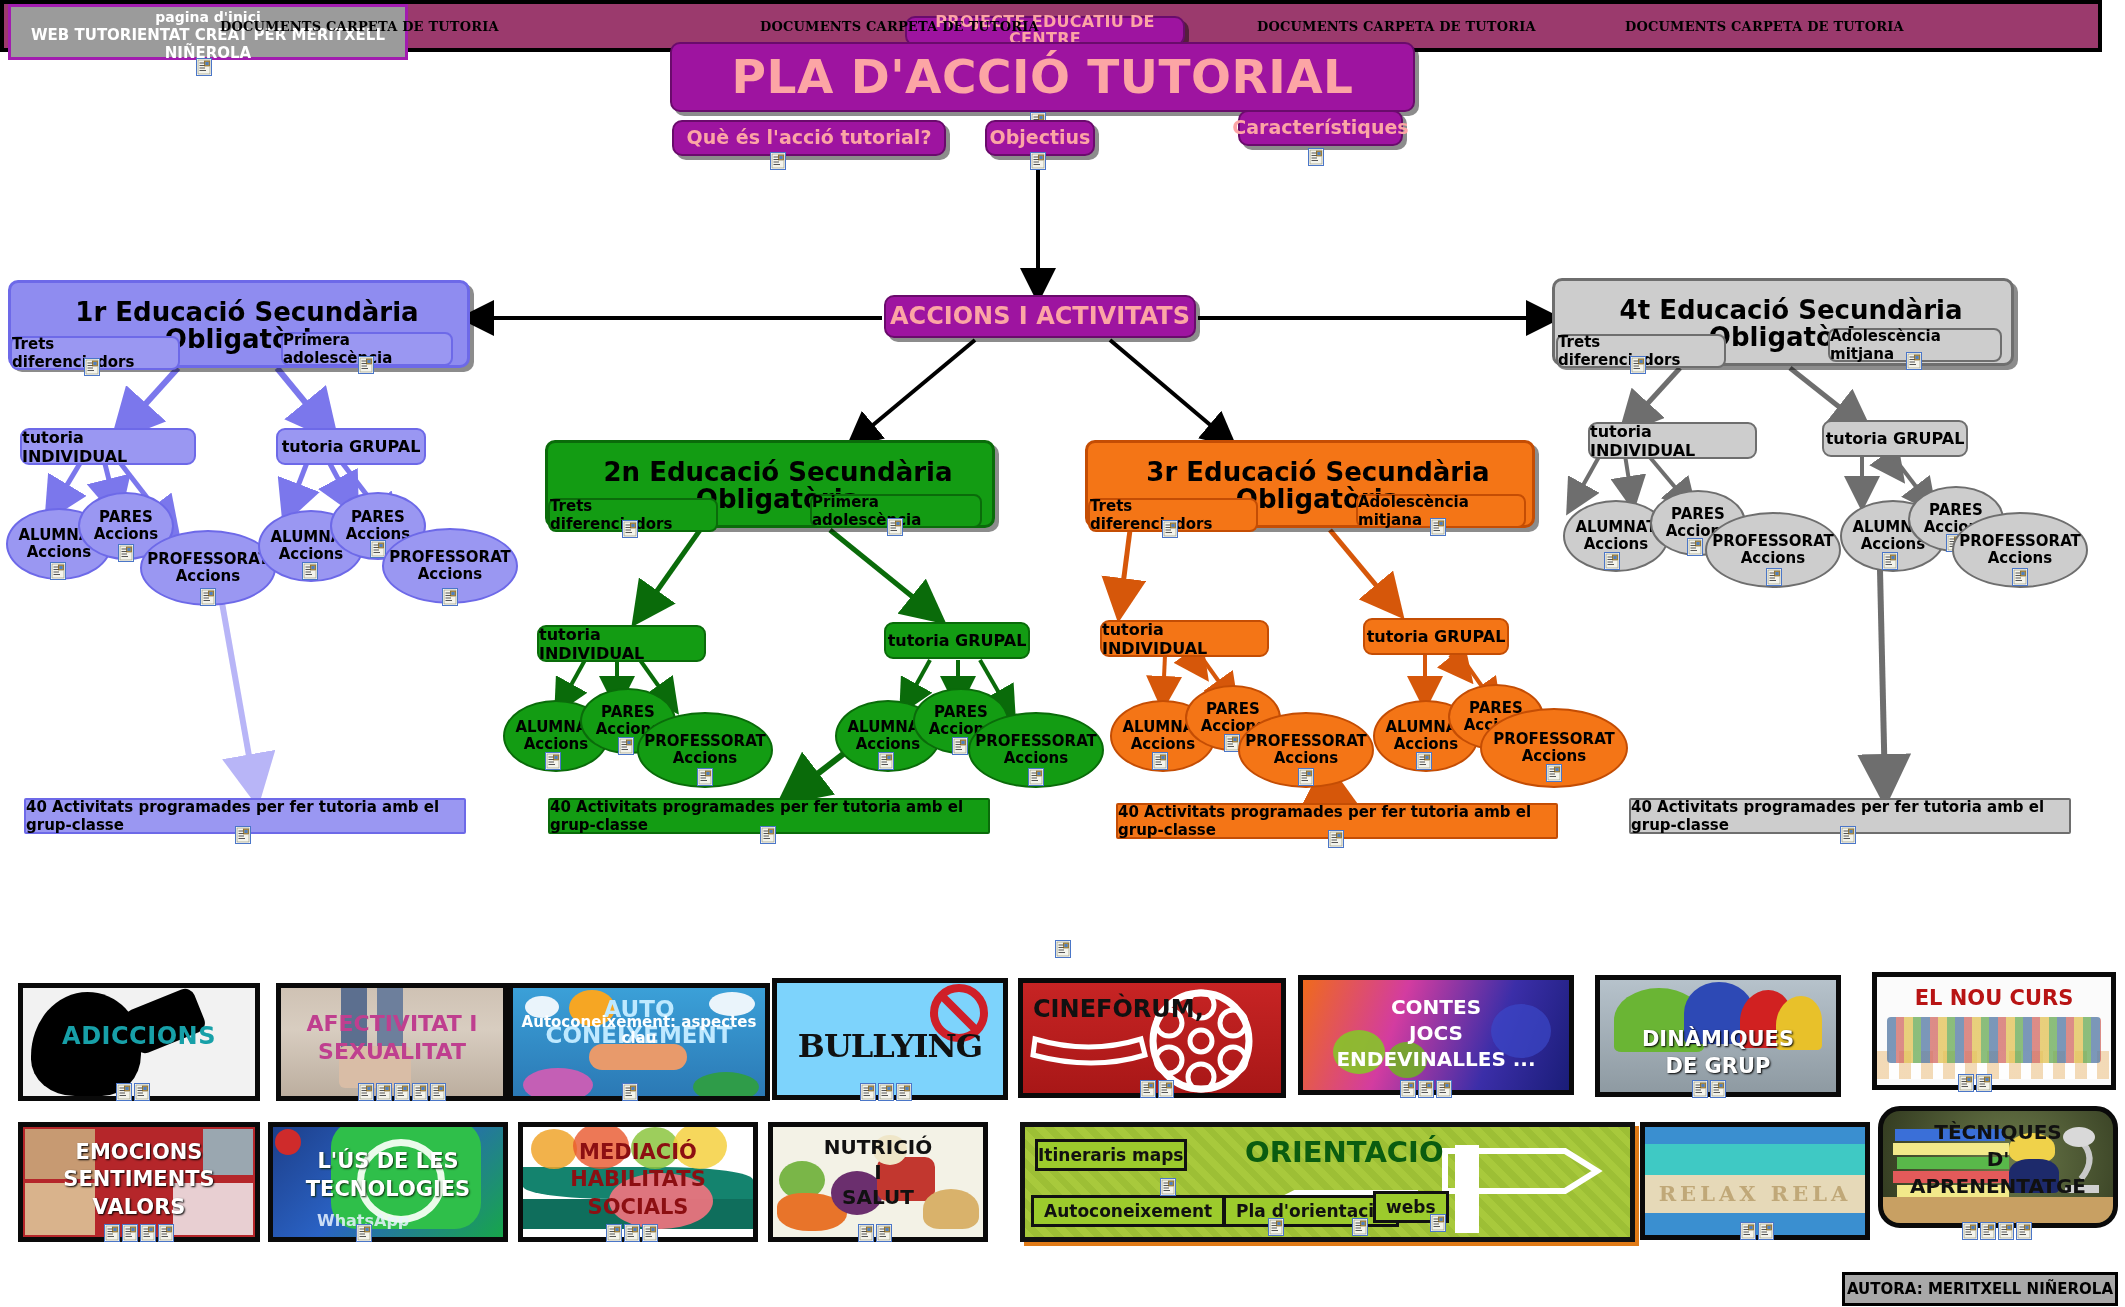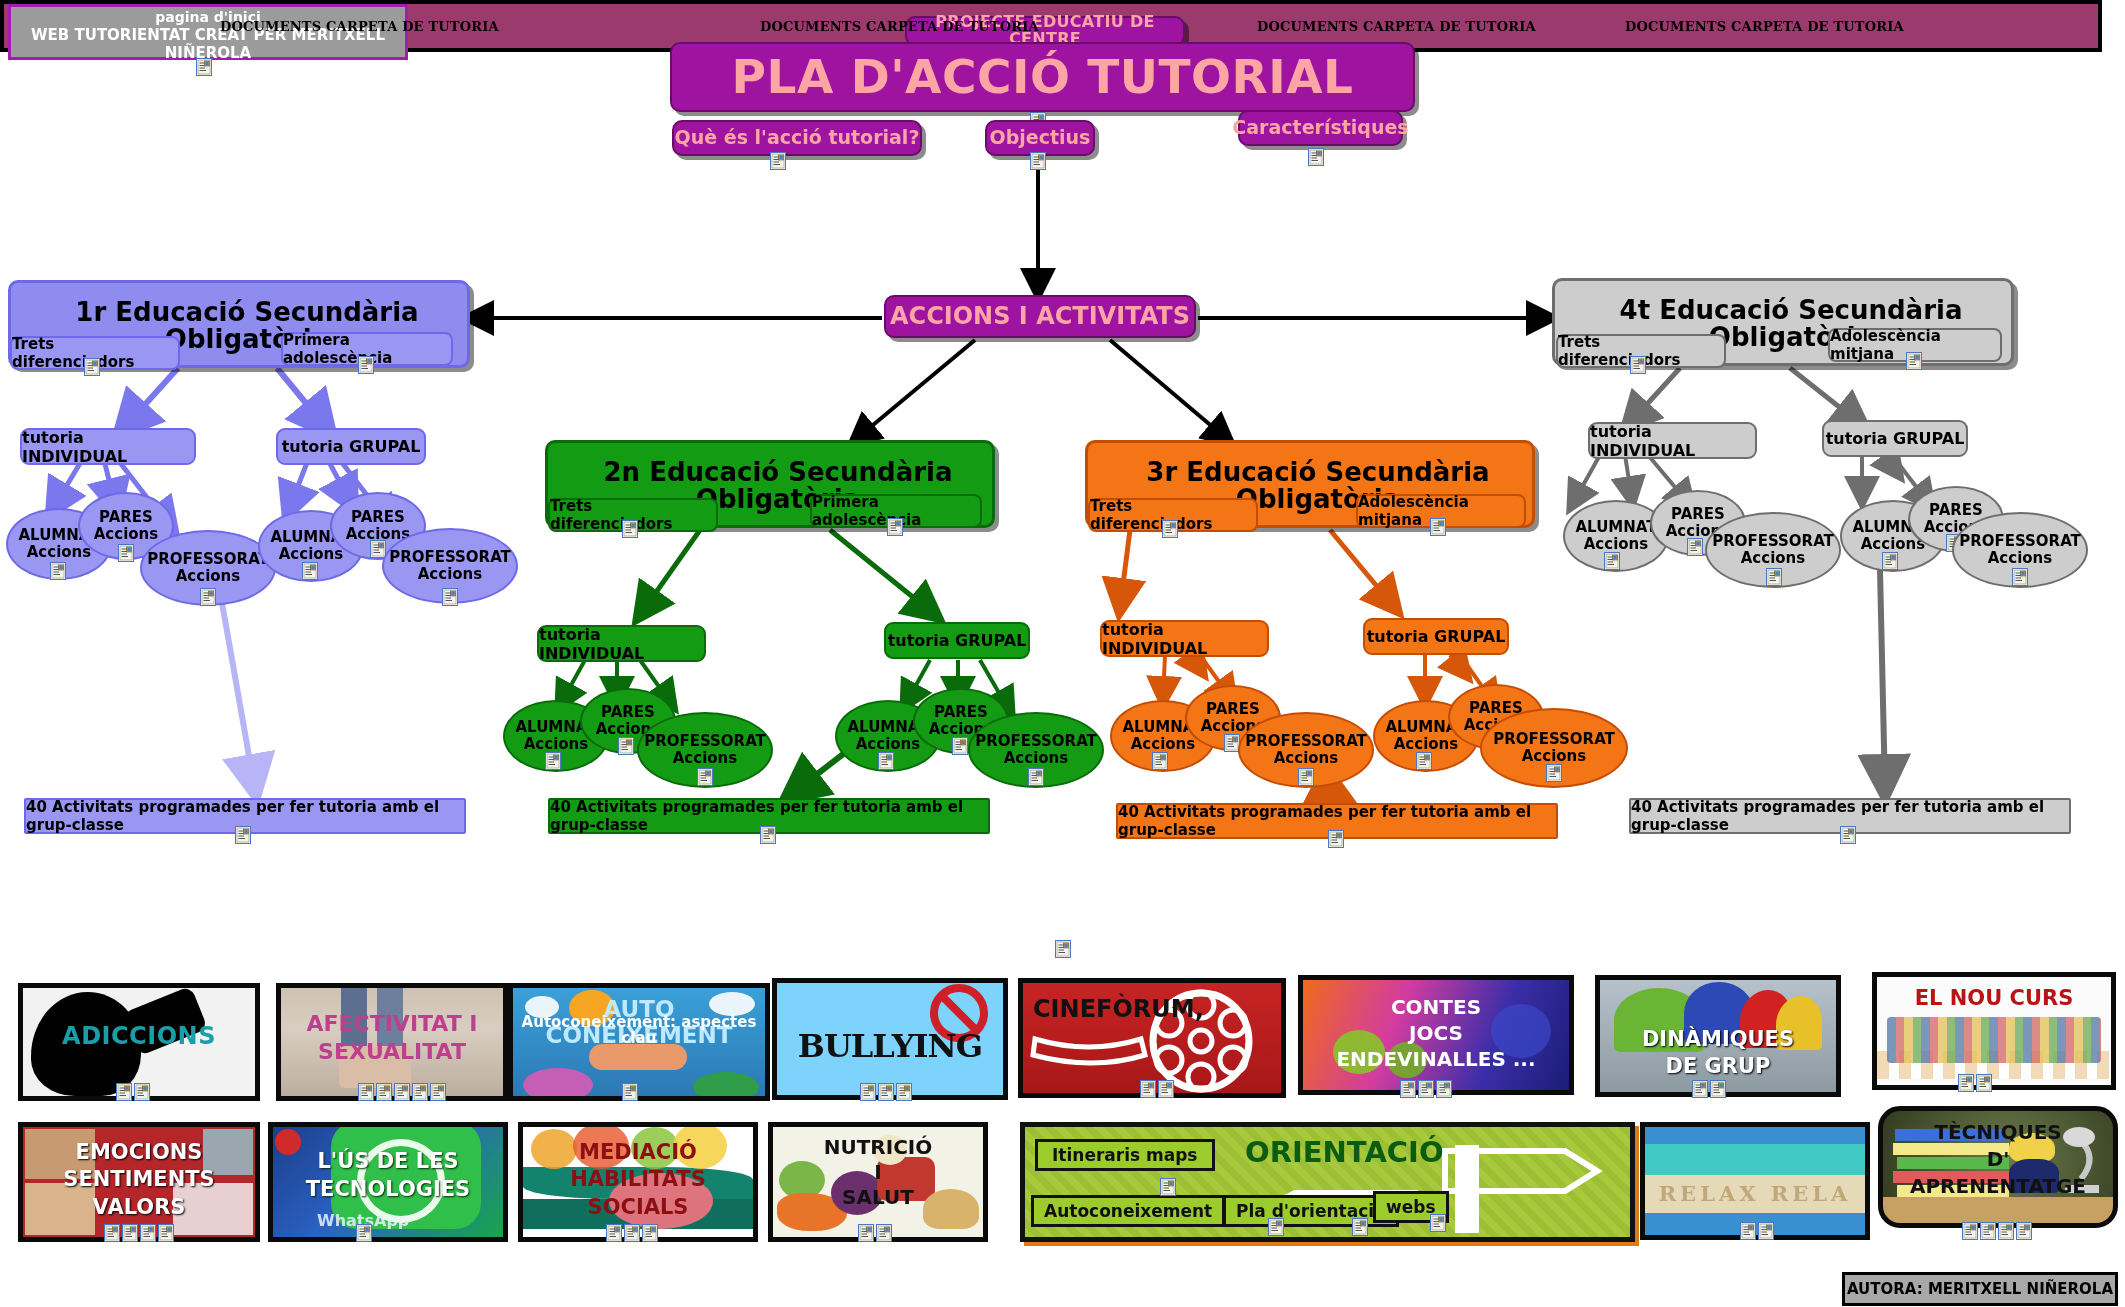--- a/index.html
+++ b/index.html
@@ -26,21 +26,21 @@
   #hdr{left:8px;top:4px;width:400px;height:56px;background:#9b9b9b;border:3px solid #a21caf;
        color:#fff;font-weight:bold;font-size:15px;line-height:1.22;text-align:center;
        padding-top:2px;}
   #hdr .l1{font-weight:bold;font-size:14px;}
   
   .docicon{display:inline-block;width:16px;height:18px;vertical-align:middle;}
   .icrow{position:absolute;display:flex;gap:2px;}
   
   #pec{left:905px;top:16px;width:280px;height:30px;font-size:16px;letter-spacing:.3px;}
   #maintitle{left:670px;top:42px;width:745px;height:70px;font-size:47px;letter-spacing:.5px;}
-  #q1{left:672px;top:120px;width:250px;height:36px;font-size:19px;}
+  #q1{left:672px;top:120px;width:274px;height:36px;font-size:19px;}
   #q2{left:985px;top:120px;width:110px;height:36px;font-size:19px;}
   #q3{left:1238px;top:110px;width:165px;height:36px;font-size:19px;}
   #accions{left:884px;top:295px;width:312px;height:43px;font-size:24px;}
   
   .lvlbox{font-size:26px;justify-content:flex-start;padding-left:16px;align-items:flex-start;padding-top:16px;}
   .tag{position:absolute;height:30px;border-radius:8px;display:flex;align-items:center;
        justify-content:center;font-size:15px;font-weight:bold;}
   .smtag{position:absolute;height:33px;border-radius:9px;display:flex;align-items:center;
        justify-content:center;font-size:16px;font-weight:bold;}
   .actbar{position:absolute;height:32px;display:flex;align-items:center;justify-content:center;
@@ -1283,21 +1283,21 @@
 <div class="thumb" id="t-orient" style="left:1020px;top:1122px;width:605px;height:110px;
      background:repeating-linear-gradient(45deg,#a8c93c 0 7px,#9dbf35 7px 14px);border:5px solid #111;
      box-shadow:4px 4px 0 #e07a16;">
   <svg width="605" height="110" style="position:absolute;left:0;top:0;">
     <rect x="430" y="18" width="24" height="88" fill="#ffffff"></rect>
     <polygon points="300,24 420,24 452,44 420,64 300,64" fill="none" stroke="#fff" stroke-width="6" transform="translate(120,0)"></polygon>
     <polygon points="260,66 380,66 380,86 260,86 240,76" fill="none" stroke="#fff" stroke-width="6" transform="translate(10,0)"></polygon>
   </svg>
   <div style="position:absolute;left:220px;top:8px;color:#0a5c10;font-size:29px;font-weight:bold;">ORIENTACIÓ</div>
   <div style="position:absolute;left:10px;top:12px;background:#9ccb2c;border:3px solid #111;
-              padding:3px 14px;font-size:17px;font-weight:bold;color:#111;">Itineraris maps</div>
+              padding:3px 0;font-size:17px;font-weight:bold;color:#111;">Itineraris maps</div>
   <div style="position:absolute;left:6px;top:68px;background:#9ccb2c;border:3px solid #111;
               padding:3px 10px;font-size:17px;font-weight:bold;color:#111;">Autoconeixement</div>
   <div style="position:absolute;left:198px;top:68px;background:#9ccb2c;border:3px solid #111;
               padding:3px 10px;font-size:17px;font-weight:bold;color:#111;">Pla d'orientació</div>
   <div style="position:absolute;left:348px;top:64px;background:#9ccb2c;border:3px solid #111;
               padding:3px 10px;font-size:17px;font-weight:bold;color:#111;">webs</div>
 </div>
 <div class="icrow" style="left:1160px;top:1178px;">
     <svg class="docicon" viewBox="0 0 16 18" xmlns="http://www.w3.org/2000/svg">
       <rect x="0.5" y="0.5" width="15" height="17" fill="#ffffff" stroke="#4a76c8" stroke-width="1"></rect>

